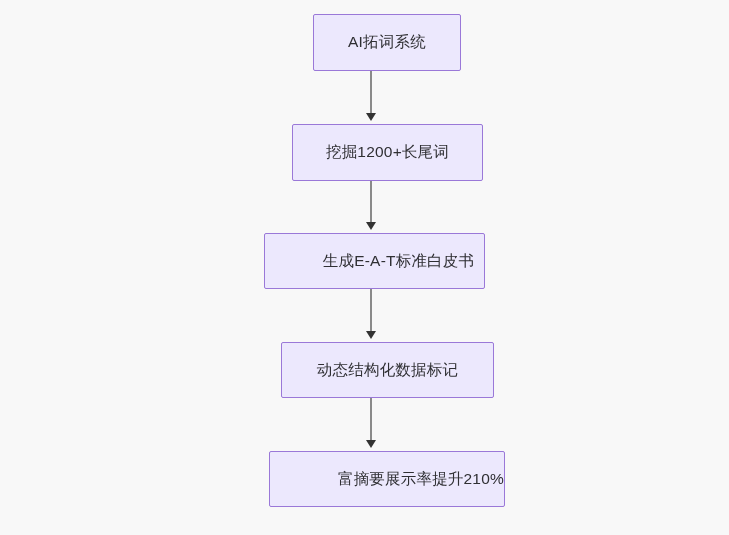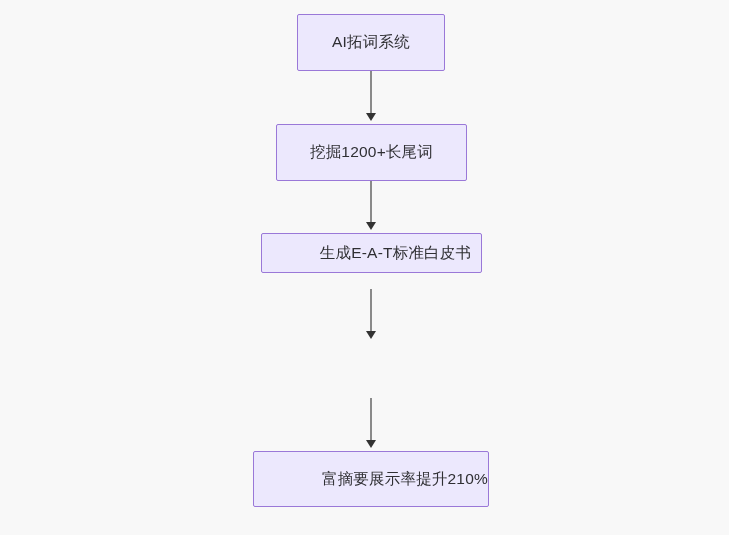--- a/index.html
+++ b/index.html
@@ -26,41 +26,42 @@
     border: 1.6px solid #9a78d8;
     border-radius: 2px;
     display: flex;
     align-items: center;
     justify-content: center;
     color: #2f2f33;
     font-size: 15.5px;
     line-height: 1.2;
     letter-spacing: 0.2px;
     white-space: nowrap;
+    margin-left: 16px;
   }
   .node-label {
     display: block;
   }
   .flow-edge {
     position: absolute;
     width: 2px;
     background: #8a8a8a;
   }
   .flow-arrowhead {
     position: absolute;
     width: 0;
     height: 0;
     border-left: 5px solid transparent;
     border-right: 5px solid transparent;
     border-top: 8px solid #333333;
   }
   
   #node-0 { left: 297px; top: 14px;  width: 148px; height: 57px; }
   #node-1 { left: 276px; top: 124px; width: 191px; height: 57px; }
-  #node-2 { left: 261px; top: 233px; width: 221px; height: 40px; padding-left: 48px; }
+  #node-2 { left: 248px; top: 233px; width: 221px; height: 56px; padding-left: 48px; }
   #node-3 { left: 265px; top: 342px; width: 213px; height: 56px; }
   #node-4 { left: 253px; top: 451px; width: 236px; height: 56px; justify-content: flex-end; }
   
   #edge-0 { left: 370px; top: 71px;  height: 44px; }
   #edge-1 { left: 370px; top: 181px; height: 43px; }
   #edge-2 { left: 370px; top: 289px; height: 44px; }
   #edge-3 { left: 370px; top: 398px; height: 44px; }
   #arrow-0 { left: 366px; top: 113px; }
   #arrow-1 { left: 366px; top: 222px; }
   #arrow-2 { left: 366px; top: 331px; }
@@ -85,20 +86,23 @@
   <div class="flow-edge" id="edge-1"></div>
   <div class="flow-arrowhead" id="arrow-1"></div>
 
   <div class="flow-node" id="node-2">
     <span class="node-label">生成E-A-T标准白皮书</span>
   </div>
 
   <div class="flow-edge" id="edge-2"></div>
   <div class="flow-arrowhead" id="arrow-2"></div>
 
+  <div class="flow-node" id="node-3">
+    <span class="node-label">动态结构化数据标记</span>
+  </div>
 
   <div class="flow-edge" id="edge-3"></div>
   <div class="flow-arrowhead" id="arrow-3"></div>
 
   <div class="flow-node" id="node-4">
     <span class="node-label">富摘要展示率提升210%</span>
   </div>
 
 </div>
 

